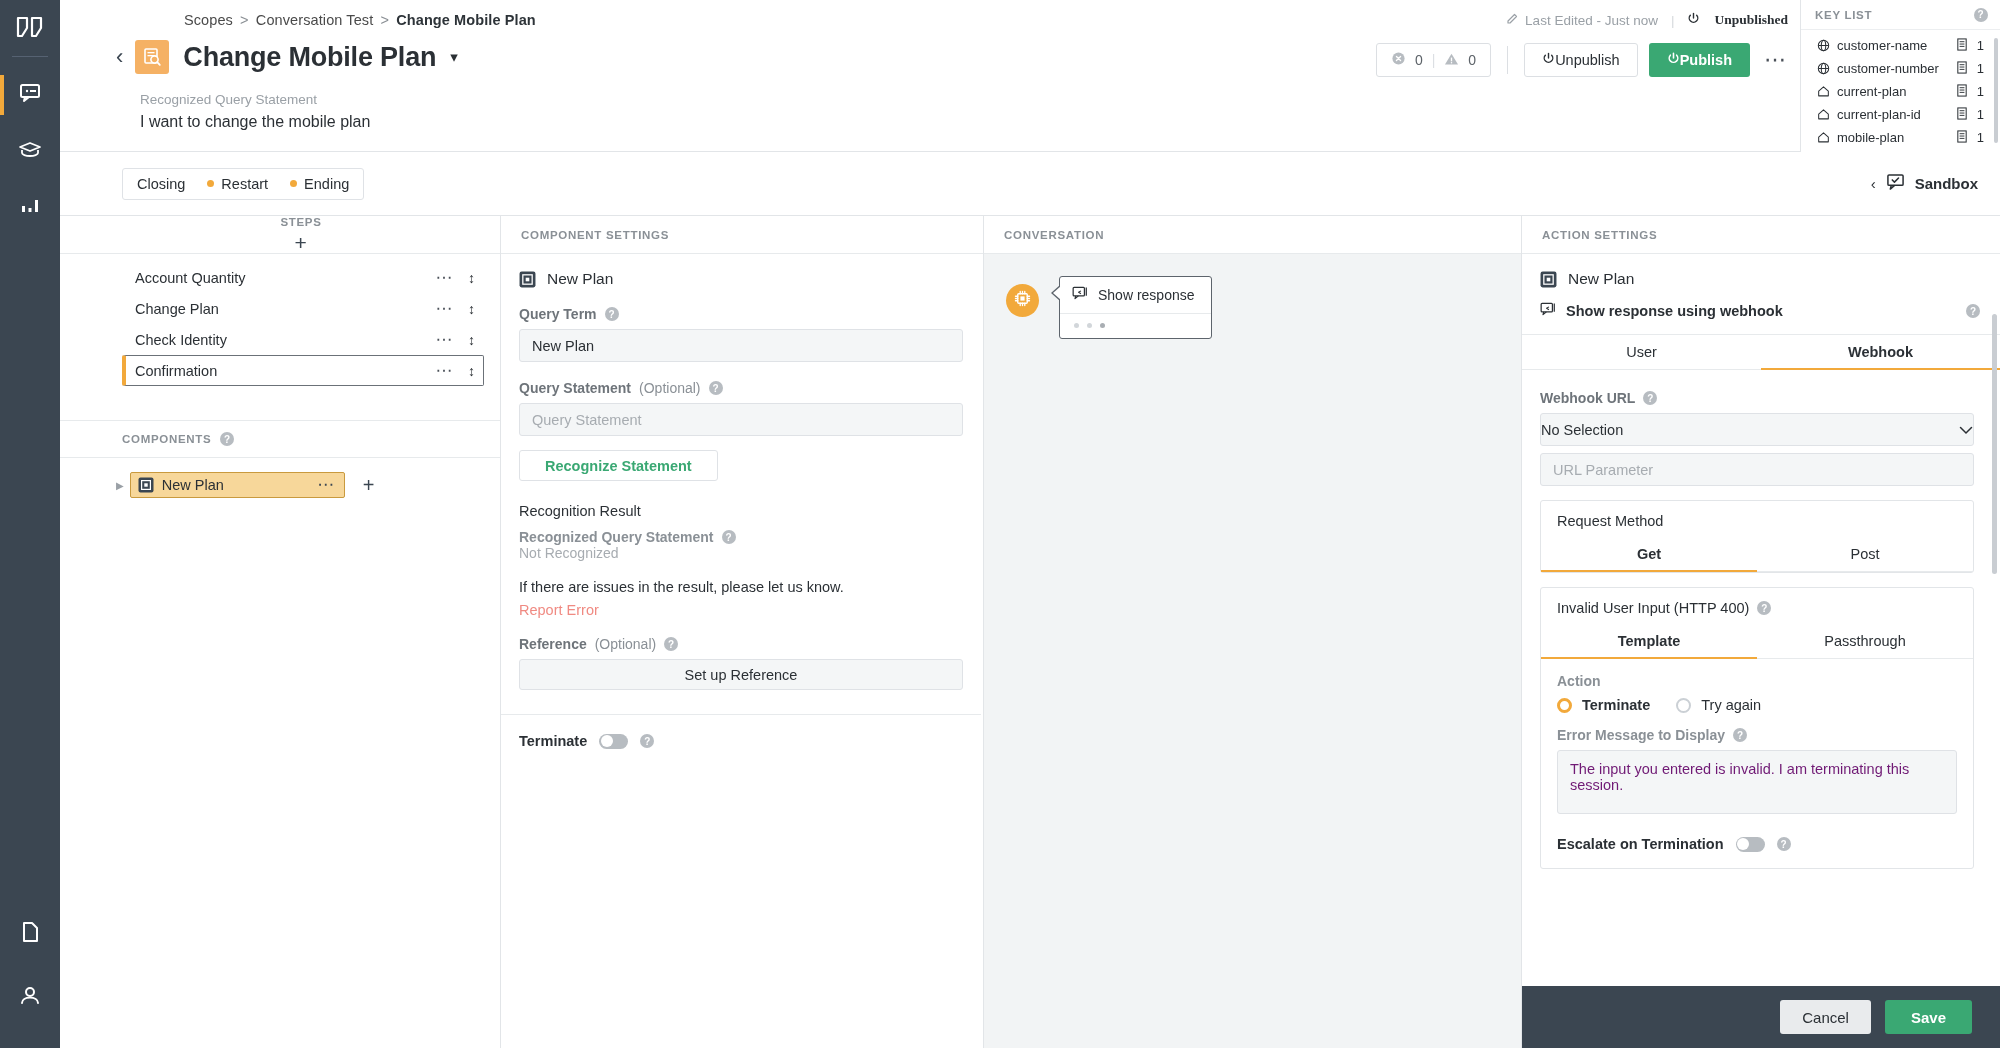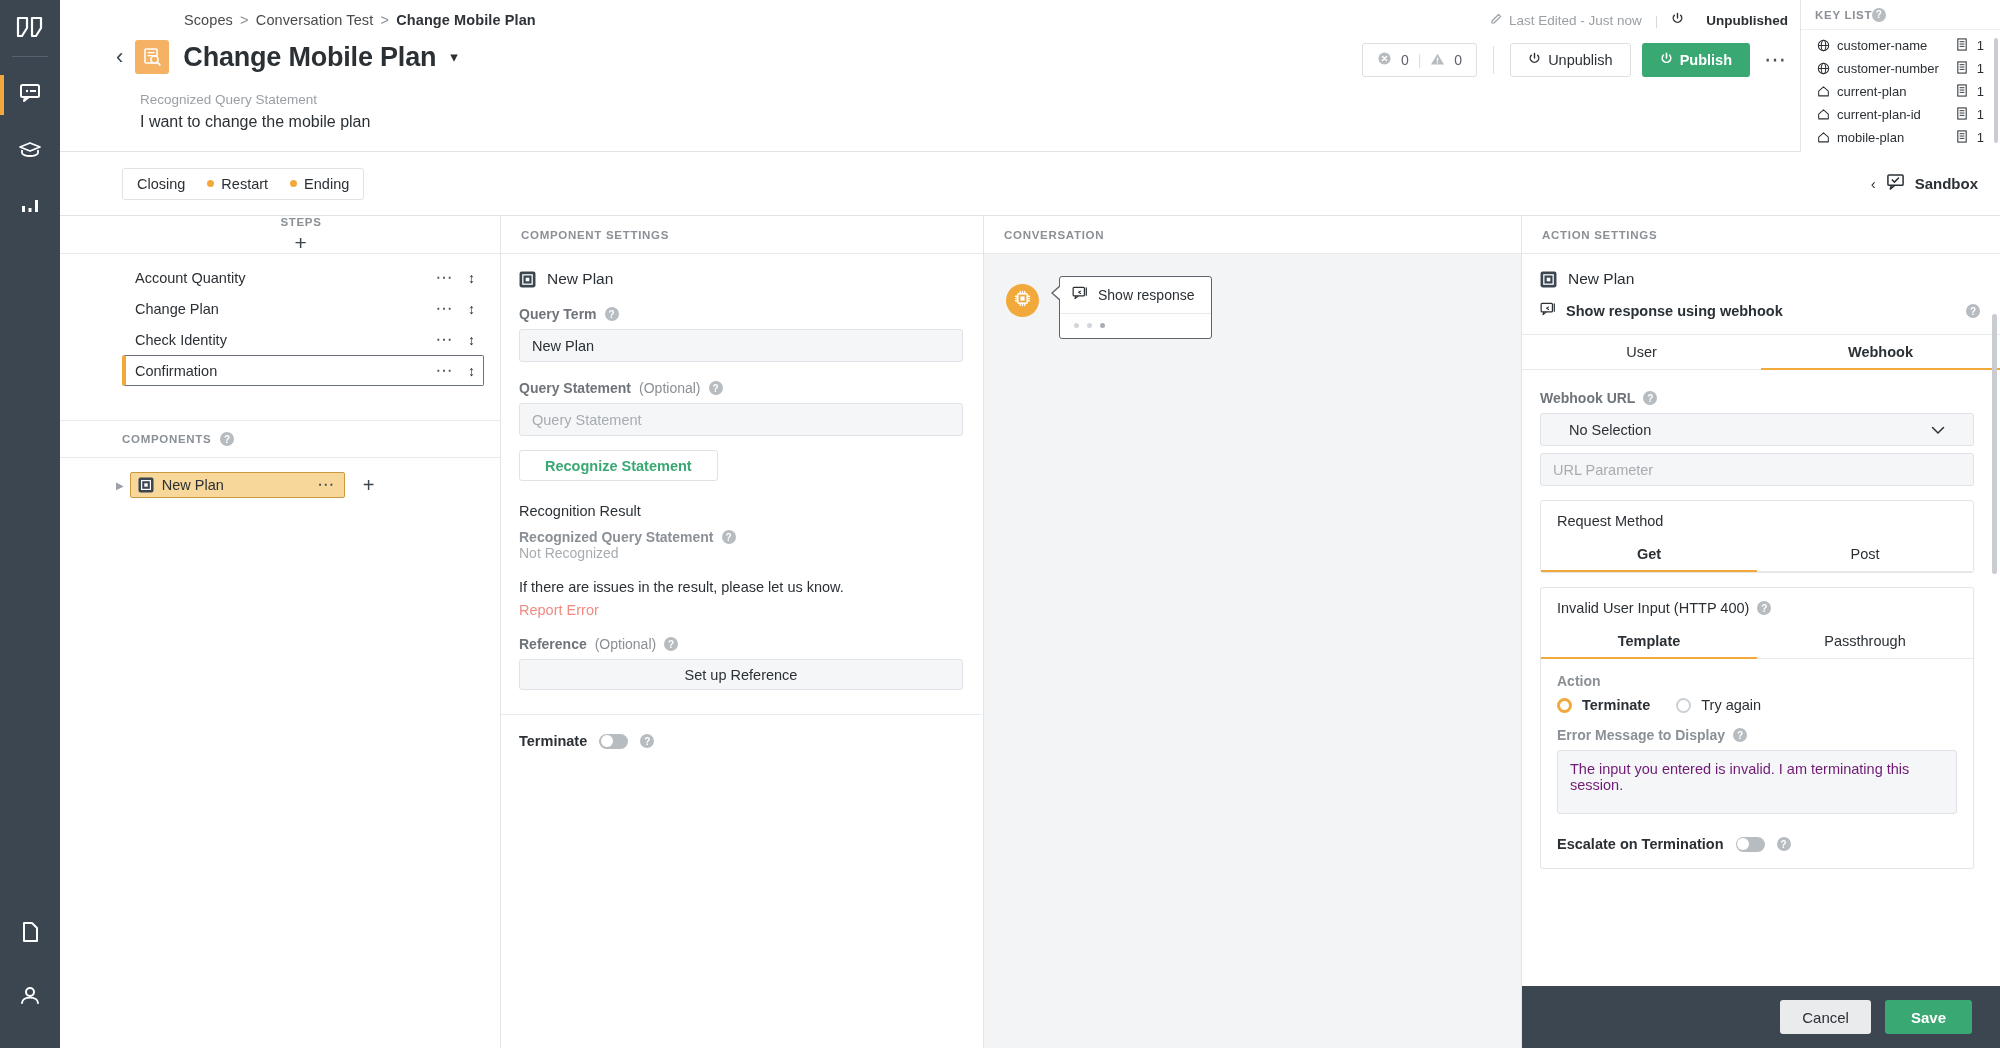--- a/index.html
+++ b/index.html
@@ -53,45 +53,45 @@
   .page-title { font-size: 27px; font-weight: bold; color: #2b3035; letter-spacing: -.2px;}
   .title-caret { margin-left: 14px; color: #2b3035; font-size: 15px; cursor: pointer;}
 
   .rqs-label { font-size: 13.5px; color: #9aa0a6; margin-top: 18px; }
   .rqs-value { font-size: 16px; color: #2b3035; margin-top: 6px; }
 
   .top-right { position: absolute; right: 212px; top: 10px; text-align: right; }
   .meta-line { display: flex; align-items: center; justify-content: flex-end;
     font-size: 13.5px; color: #9aa0a6; gap: 7px; height: 20px; }
   .meta-div { color: #d5d8dc; margin: 0 6px; }
-  .meta-pub { color: #2b3035; font-weight: bold; display: flex; align-items: center; gap: 22px;}
+  .meta-pub { color: #2b3035; font-weight: bold; display: flex; align-items: center; gap: 14px; font-family: Liberation Serif, serif;}
 
   .actions { display: flex; align-items: center; gap: 0; margin-top: 13px; justify-content: flex-end;}
   .counts {
     display: flex; align-items: center; gap: 9px; border: 1px solid #dcdfe3;
     border-radius: 3px; height: 34px; padding: 0 14px; font-size: 14px; color: #5c6268;
   }
   .counts .cdiv { color: #dcdfe3; }
   .vsep { width: 1px; height: 28px; background: #dcdfe3; margin: 0 16px; }
   .btn {
     height: 34px; border-radius: 3px; font-size: 14.5px; display: inline-flex;
-    align-items: center; gap: 7px; padding: 0 17px; cursor: pointer; border: 1px solid transparent;
+    align-items: center; padding: 0 17px; cursor: pointer; border: 1px solid transparent;
     font-family: "Liberation Sans", sans-serif;
   }
   .btn-outline { background: #fff; border-color: #dcdfe3; color: #2b3035; }
   .btn-publish { background: #3aa873; color: #fff; font-weight: bold; margin-left: 11px; }
   .dots-btn { margin-left: 14px; color: #4a5058; font-size: 22px; letter-spacing: 2px; cursor: pointer; line-height: 10px;}
 
   
   .keylist {
     position: absolute; right: 0; top: 0; width: 200px; height: 152px;
     background: #fff; border-left: 1px solid #e2e5e8; z-index: 5;
   }
   .keylist-head {
-    height: 30px; display: flex; align-items: center; 
+    height: 30px; display: flex; align-items: center; justify-content: space-between;
     padding: 0 12px 0 14px; font-size: 11.5px; font-weight: bold; color: #8a9096;
     letter-spacing: .7px; border-bottom: 1px solid #eceef0;
   }
   .keylist-body { position: relative; height: 122px; overflow: hidden; padding-top: 4px;}
   .key-row {
     display: flex; align-items: center; height: 23px; padding: 0 16px 0 14px;
     font-size: 13px; color: #2b3035; cursor: pointer;
   }
   .key-row .kicon { width: 16px; display:flex; align-items:center; justify-content:center; margin-right: 6px; }
   .key-row .kname { flex: 1 1 auto; white-space: nowrap; }
@@ -253,21 +253,21 @@
   .tabs { display: flex; border-bottom: 1px solid #e7eaec; }
   .tab {
     flex: 1 1 50%; text-align: center; font-size: 14.5px; color: #2b3035;
     padding: 9px 0 8px; cursor: pointer; border-bottom: 2px solid transparent; margin-bottom: -1px;
   }
   .tab.active { font-weight: bold; border-bottom-color: #f2a93b; }
   .as-content { padding: 16px 26px 0 18px; }
   .select-box {
     height: 33px; border: 1px solid #dfe2e6; border-radius: 3px; background: #f4f6f7;
     display: flex; align-items: center; justify-content: space-between;
-    padding: 0 28px; font-size: 14.5px; color: #2b3035; margin-top: 7px; cursor: pointer;
+    padding: 0 0; font-size: 14.5px; color: #2b3035; margin-top: 7px; cursor: pointer;
   }
   .group-card { border: 1px solid #e2e5e8; border-radius: 3px; margin-top: 14px; }
   .group-card .gtitle { font-size: 14.5px; color: #2b3035; padding: 12px 0 0 16px; }
   .group-card .tabs { margin-top: 8px; border-bottom: 1px solid #e7eaec; }
   .group-card.err { margin-top: 14px; padding-bottom: 16px;}
   .radio-label { font-size: 14px; font-weight: bold; color: #8a9096; padding: 14px 0 0 16px; }
   .radio-row { display: flex; align-items: center; gap: 10px; padding: 8px 0 0 16px; }
   .radio {
     width: 15px; height: 15px; border-radius: 50%; border: 2px solid #cbd0d5;
     background: #fff; cursor: pointer; flex: 0 0 15px;

